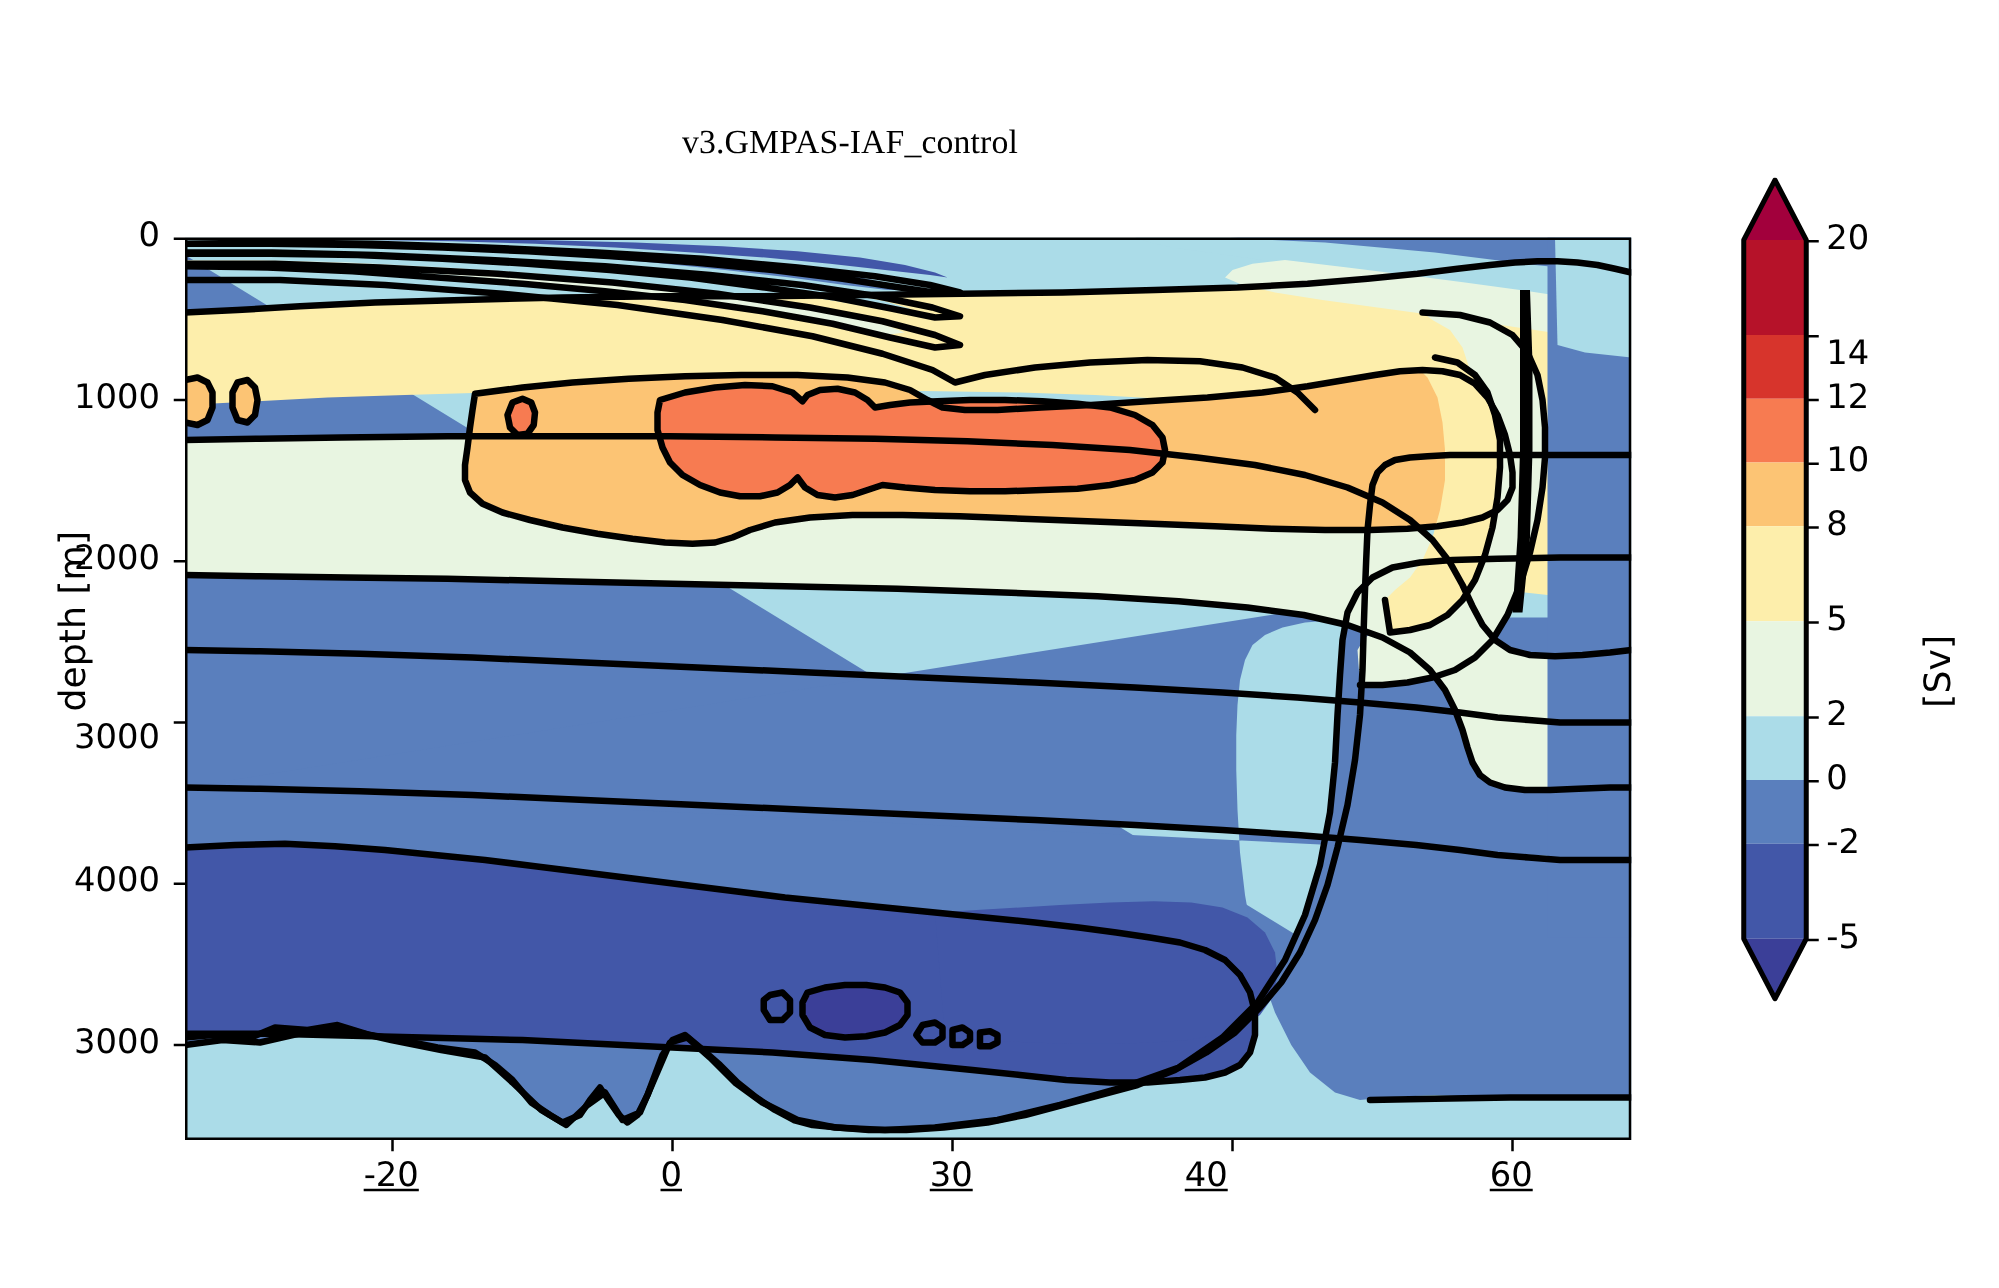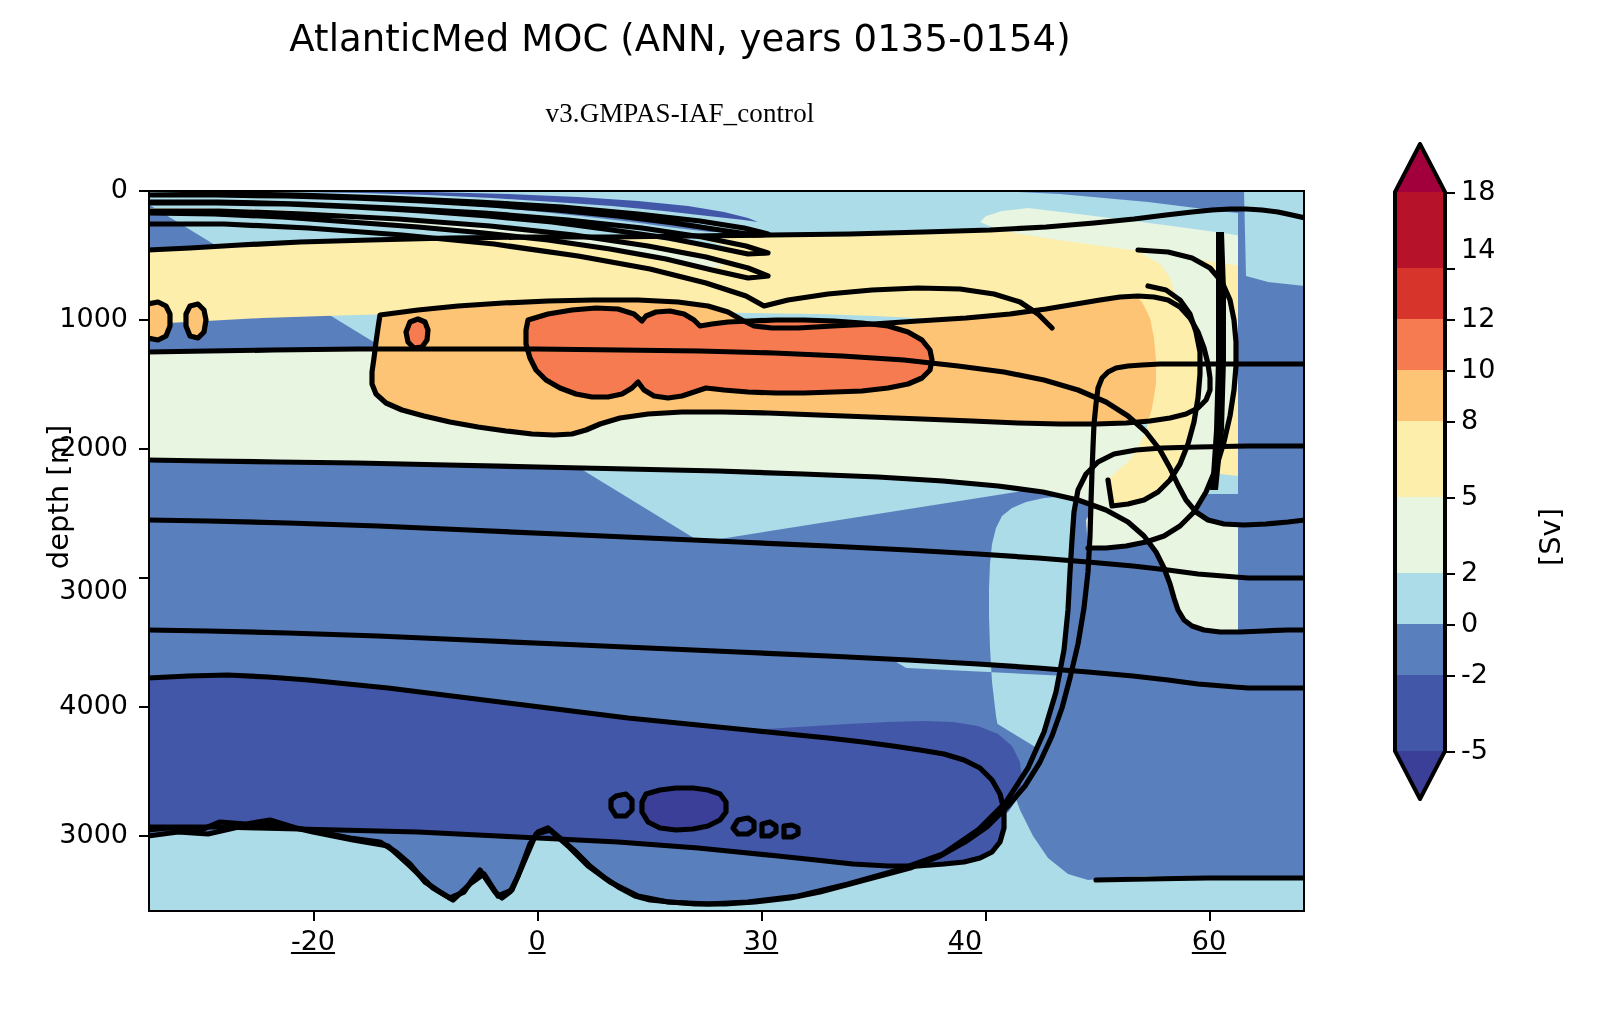--- a/index.html
+++ b/index.html
@@ -36,21 +36,20 @@
   .cbtk{position:absolute;left:50px;width:10px;height:2.4px;background:#000;}
   .cblb{position:absolute;left:66px;font-size:27px;margin-top:-17px;white-space:nowrap;}
   #cbunit{position:absolute;left:1470px;top:520px;width:160px;text-align:center;
           font-size:29px;transform:rotate(-90deg);transform-origin:center;}
 </style>
 </head>
 <body>
 
 <div id="fig">
 
-  <div class="ttl" id="title">AtlanticMed MOC (ANN, years 0135-0154)</div>
   <div class="ttl" id="subtitle">v3.GMPAS-IAF_control</div>
 
   <div id="plotwrap">
     <svg id="plot" viewBox="0 0 1157 722" preserveAspectRatio="none">
       <defs>
         <clipPath id="axclip">
             <rect x="0" y="0" width="1157" height="722"></rect>
           </clipPath>
       </defs>
       <g clip-path="url(#axclip)">
@@ -413,22 +412,22 @@
     <div class="cbtk" style="top:78px"></div>
     <div class="cbtk" style="top:129px"></div>
     <div class="cbtk" style="top:180px"></div>
     <div class="cbtk" style="top:231px"></div>
     <div class="cbtk" style="top:307px"></div>
     <div class="cbtk" style="top:383px"></div>
     <div class="cbtk" style="top:434px"></div>
     <div class="cbtk" style="top:485px"></div>
     <div class="cbtk" style="top:561px"></div>
 
-    <div class="cblb" style="top:2px">18</div>
-    <div class="cblb" style="top:60px">14</div>
+    <div class="cblb" style="top:2px">20</div>
+    <div class="cblb" style="top:94px">14</div>
     <div class="cblb" style="top:129px">12</div>
     <div class="cblb" style="top:180px">10</div>
     <div class="cblb" style="top:231px">8</div>
     <div class="cblb" style="top:307px">5</div>
     <div class="cblb" style="top:383px">2</div>
     <div class="cblb" style="top:434px">0</div>
     <div class="cblb" style="top:485px">-2</div>
     <div class="cblb" style="top:561px">-5</div>
   </div>
 

